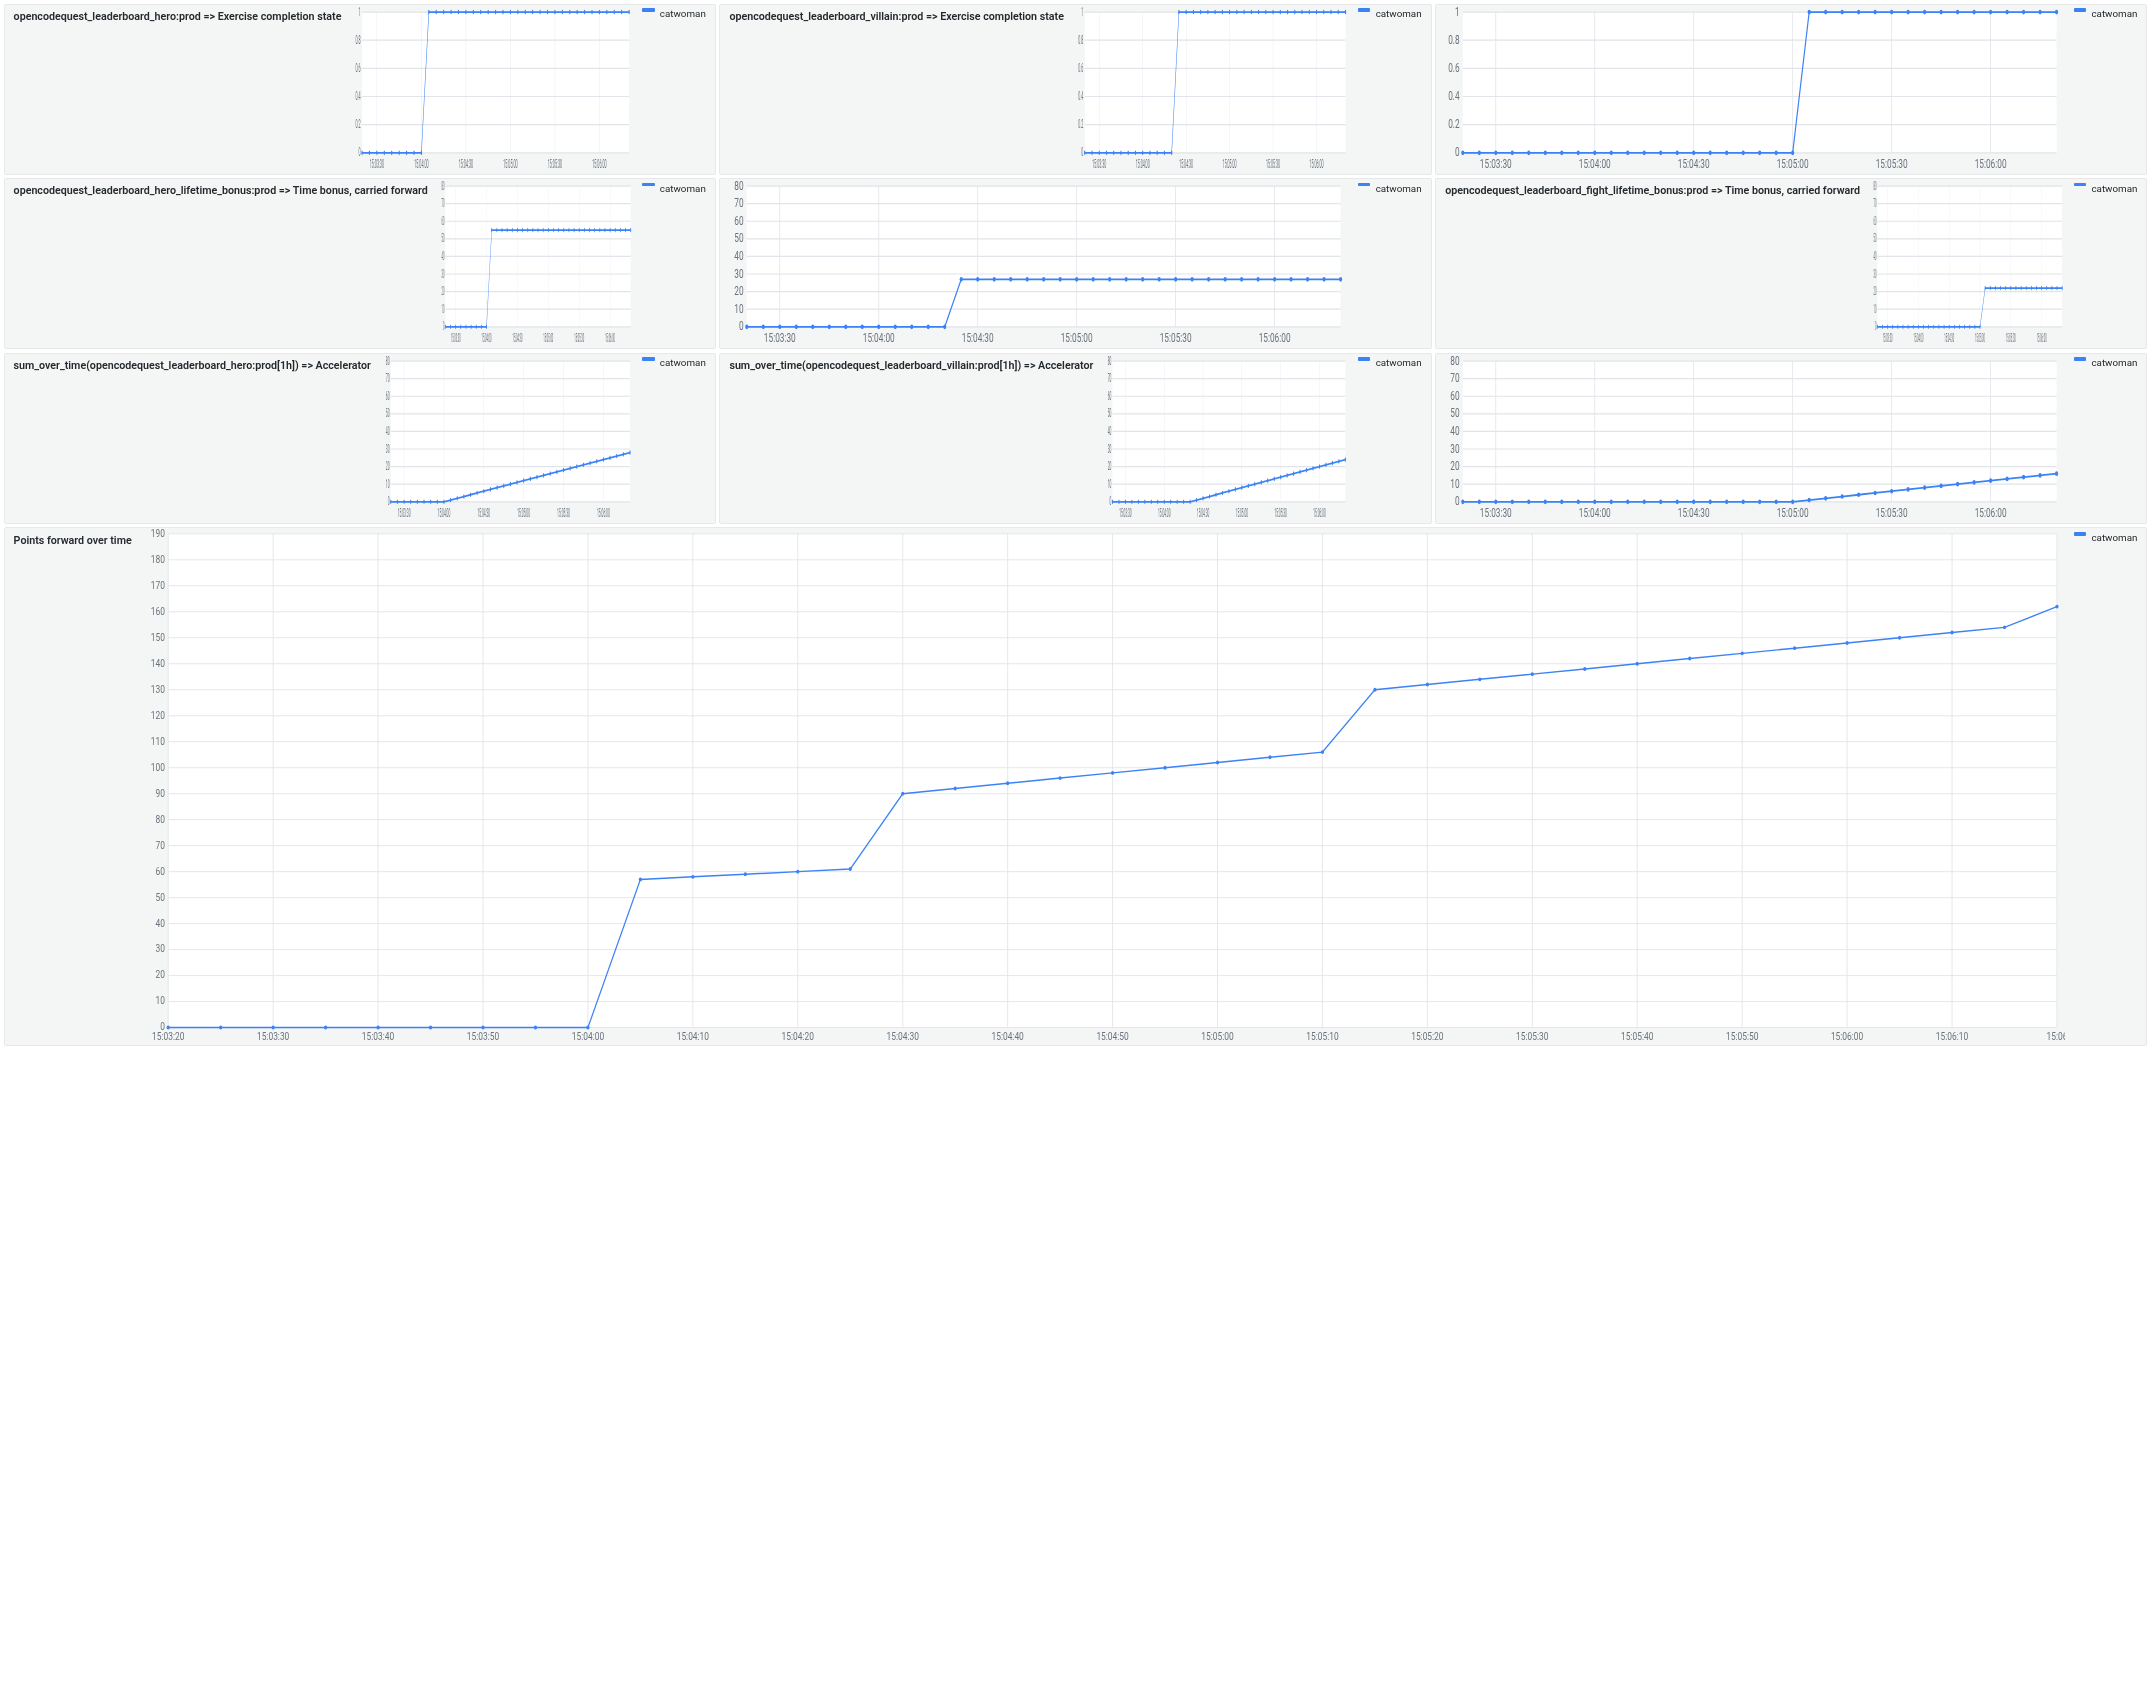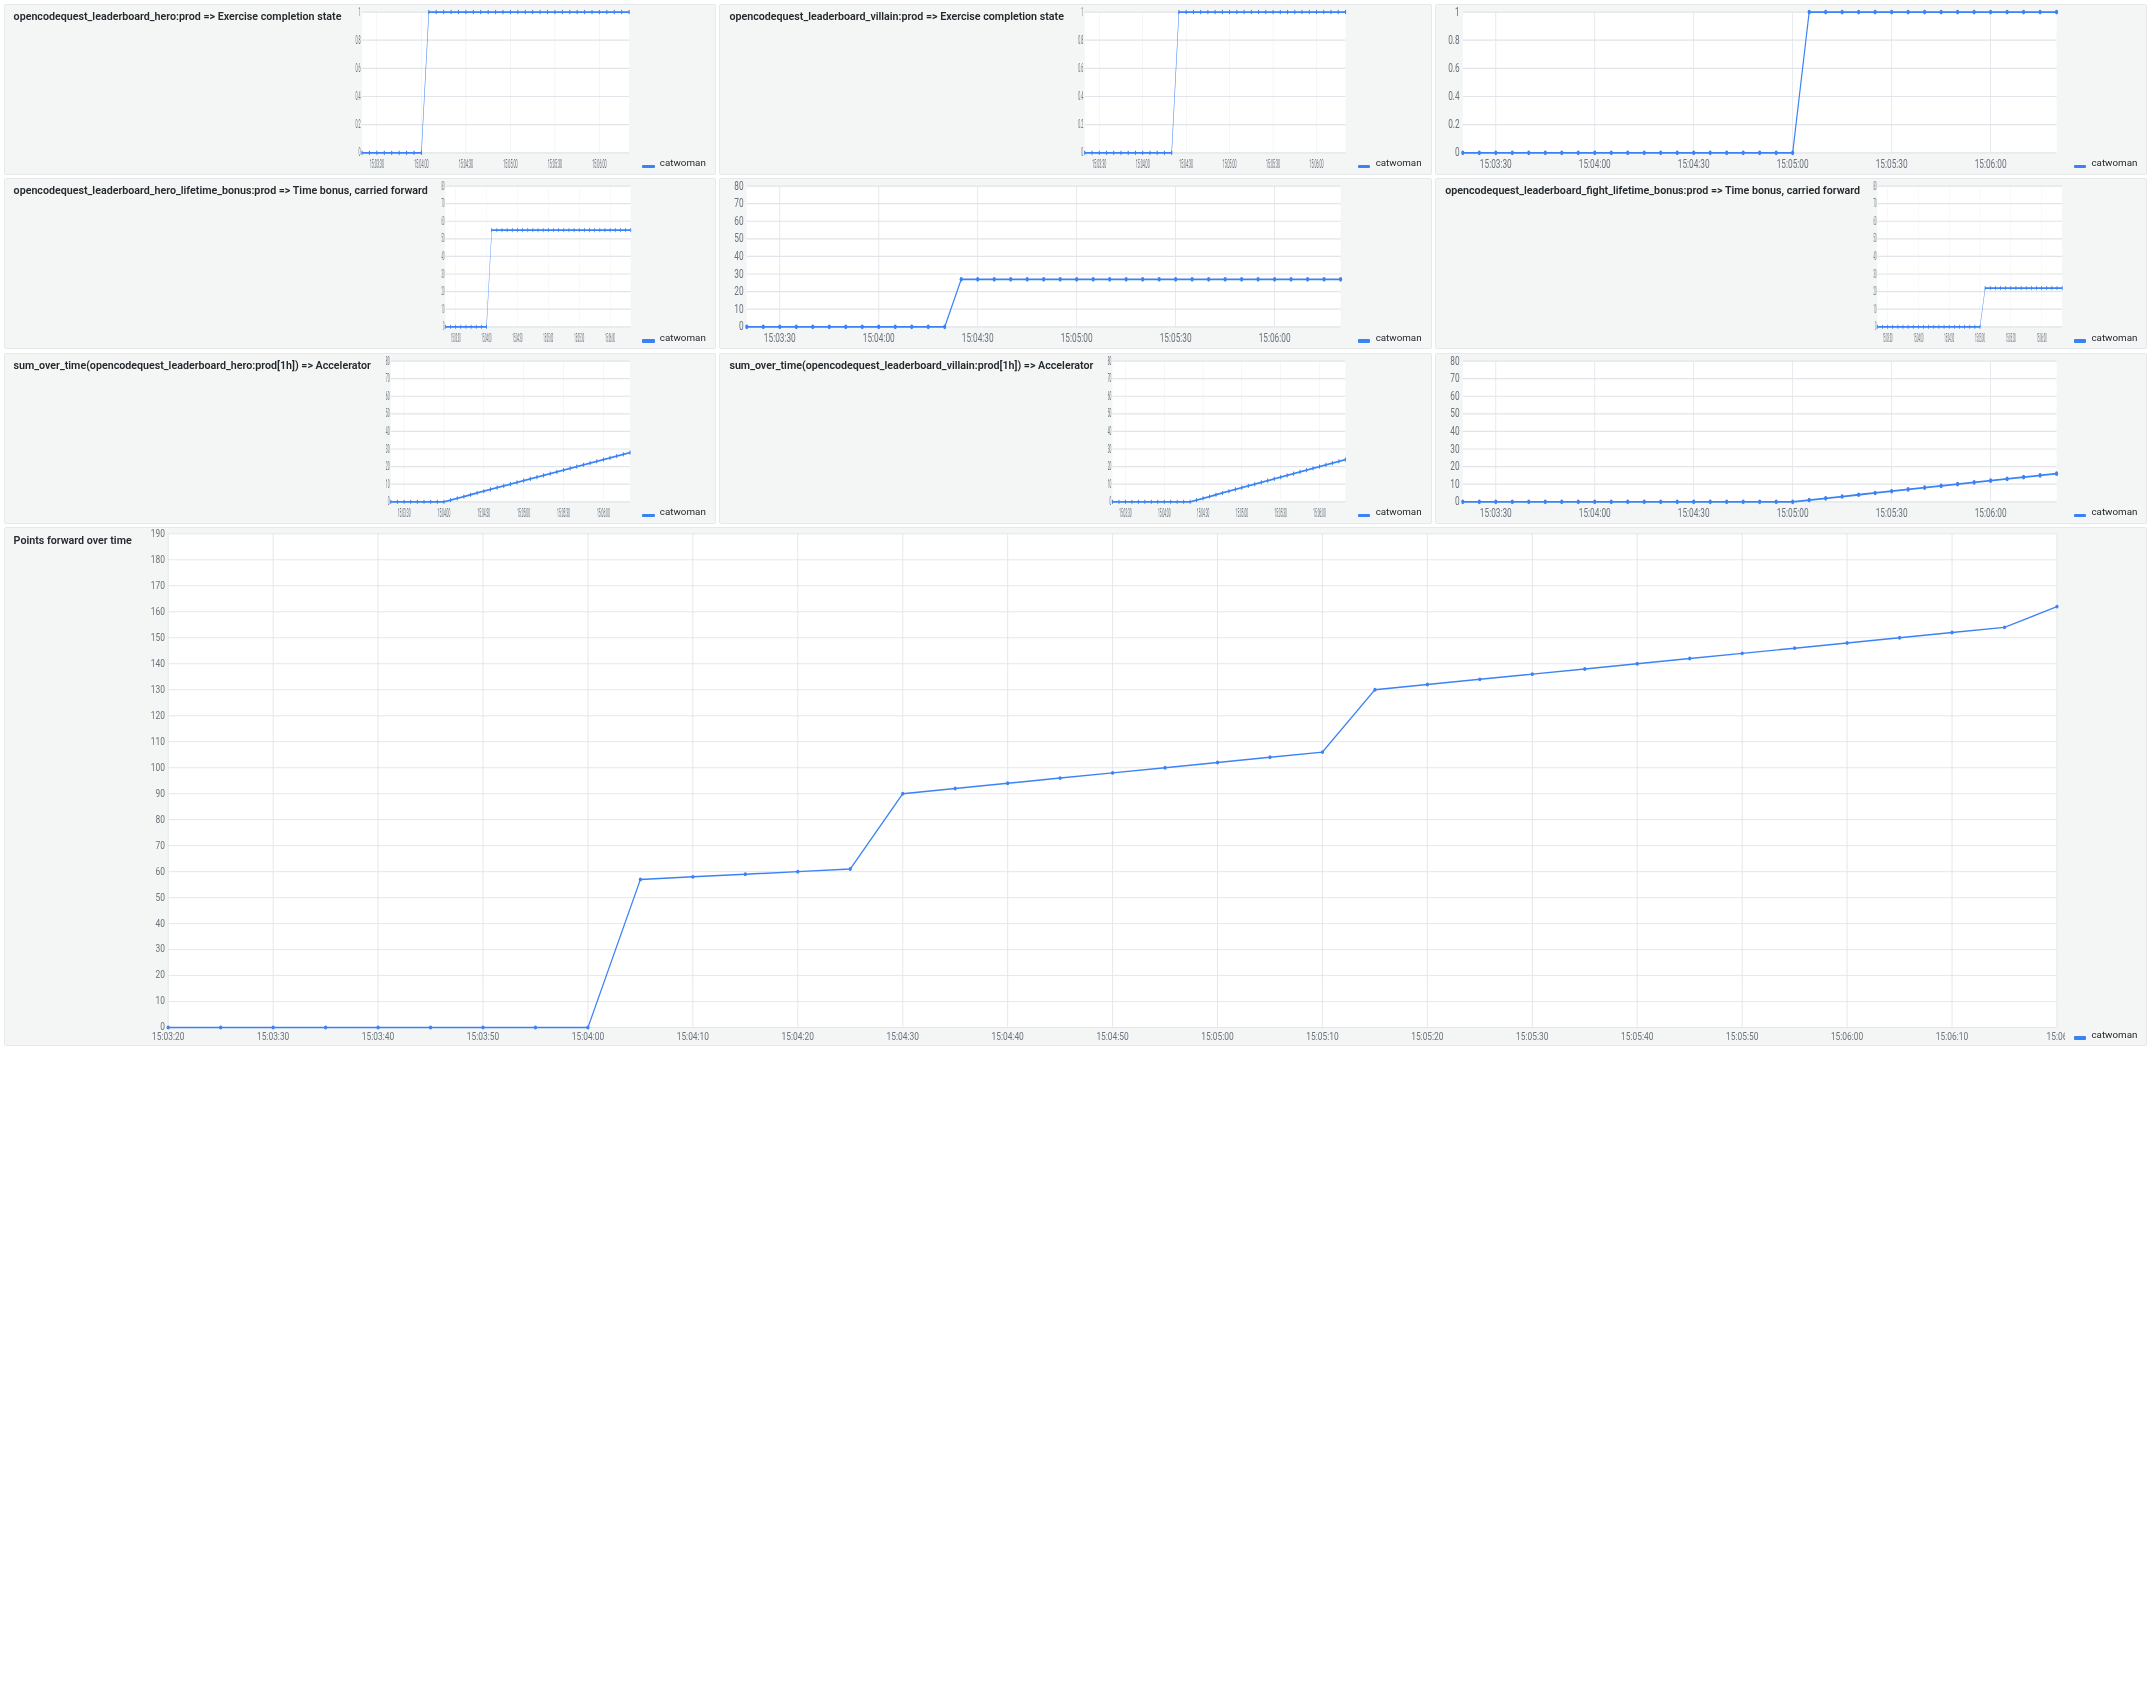--- a/index.html
+++ b/index.html
@@ -3,21 +3,21 @@
 <meta charset="utf-8">
 <style>
   html,body{margin:0;padding:0;background:#fff;font-family:-apple-system,BlinkMacSystemFont,"Segoe UI",Roboto,Helvetica,Arial,sans-serif;color:#24292e;}
   .grid{display:grid;grid-template-columns:repeat(3,1fr);gap:3.6px;padding:3.6px;}
   .panel{background:#f4f5f5;border:0.9px solid #e6e8ea;border-radius:1.8px;display:flex;flex-direction:row;}
   .panel .title{font-size:10.7px;font-weight:600;color:#24292e;padding:5.3px 9px 1.8px;line-height:1.3;white-space:nowrap;overflow:hidden;text-overflow:ellipsis;}
   .panel .chart-host{flex:1;min-height:0;}
   .big{grid-column:1/-1;}
   .panel.small{height:169px;}
   .panel.big{height:517px;}
-  .legend{display:flex;align-items:flex-end;gap:5.3px;font-size:9.8px;color:#24292e;padding:3.6px 9px 5.3px;}
+  .legend{display:flex;align-items:flex-start;gap:5.3px;font-size:9.8px;color:#24292e;padding:3.6px 9px 5.3px;}
   .legend .swatch{width:12.5px;height:3.6px;border-radius:0.9px;display:inline-block;}
   svg{display:block;width:100%;height:100%;}
   .axis text{font-size:10.5px;fill:#6a737d;}
   .gridline{stroke:#e1e4e8;stroke-width:1;}
   .series{fill:none;stroke-width:1.5;}
   .pt{stroke-width:0;}
 </style>
 </head>
 <body>
 

